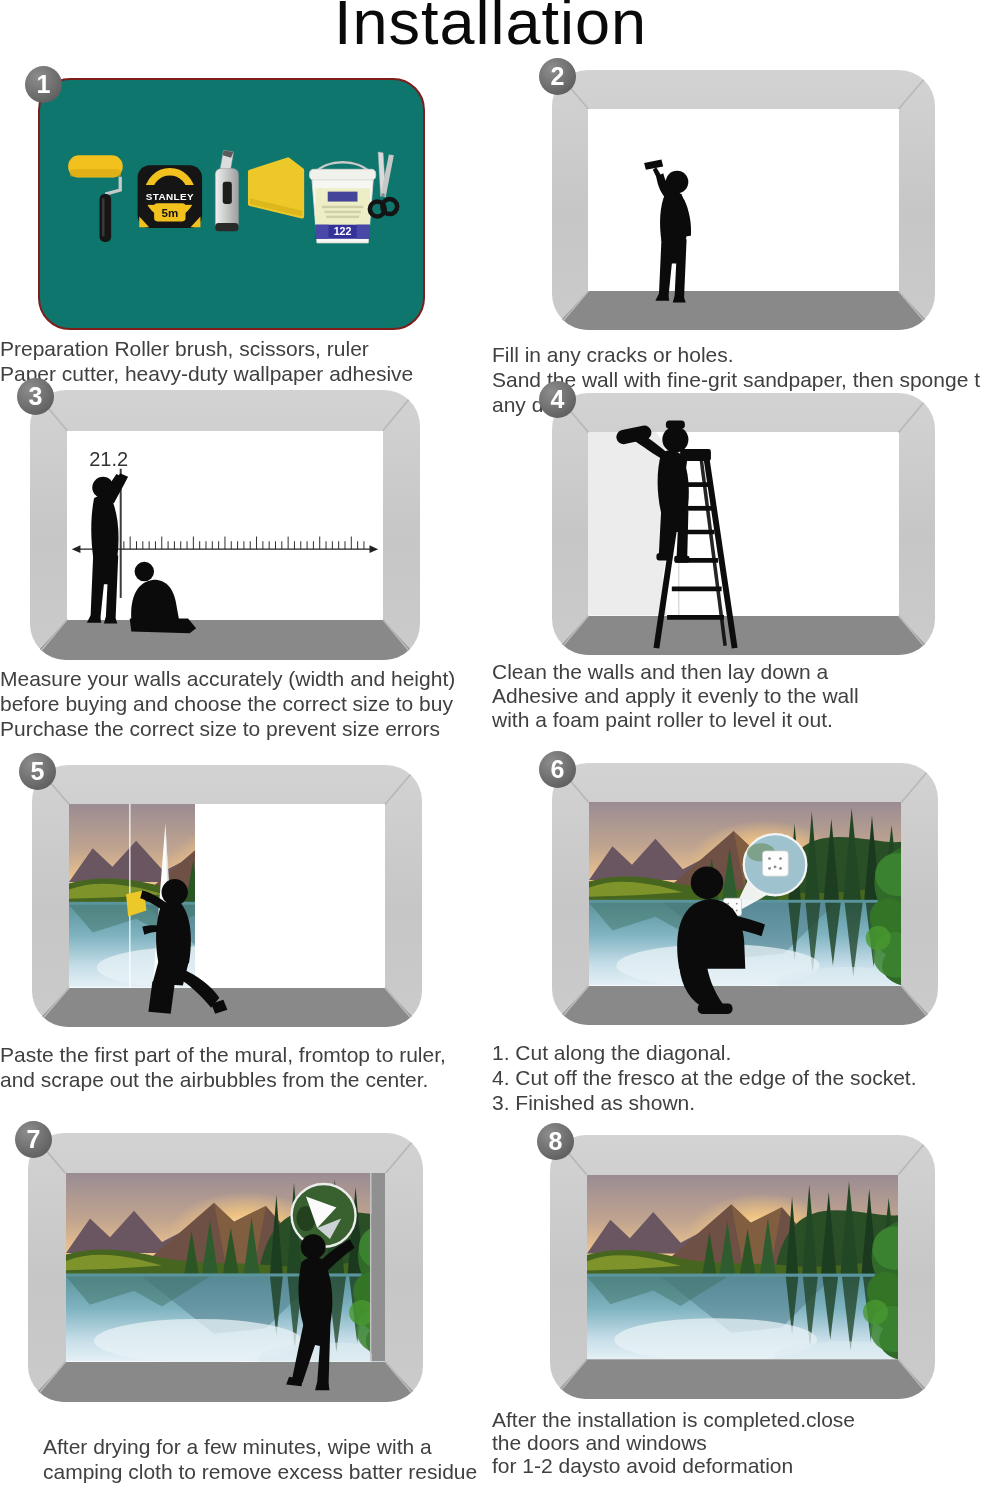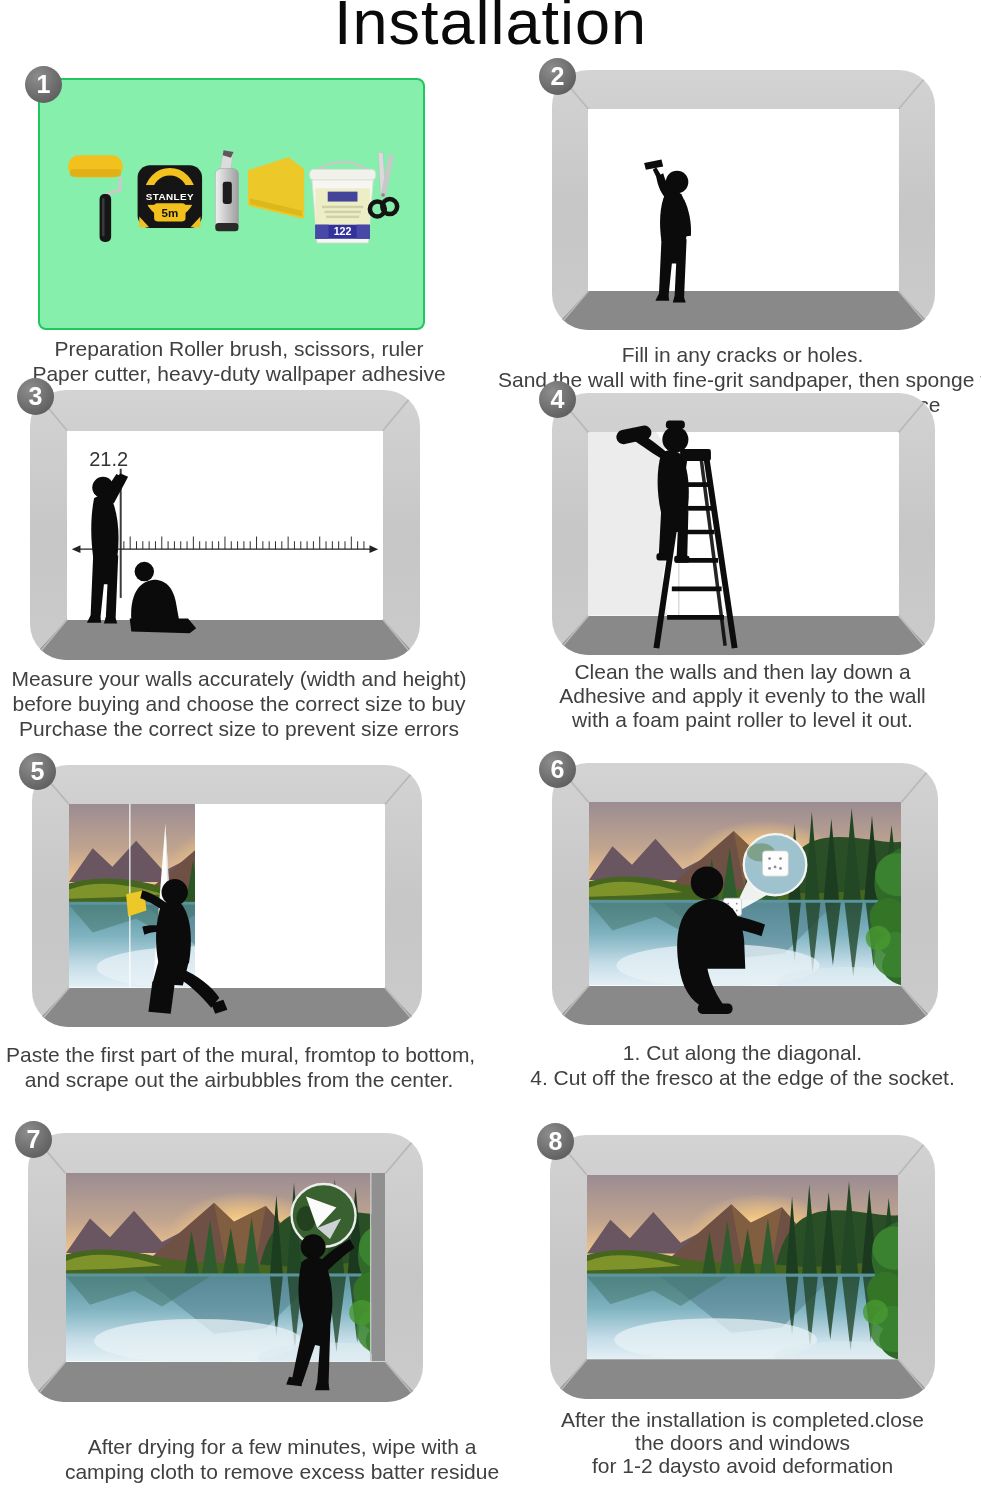--- a/index.html
+++ b/index.html
@@ -4,31 +4,31 @@
 <style>
   html,body{margin:0;padding:0;background:#fff;}
   body{width:981px;height:1500px;position:relative;overflow:hidden;
        font-family:"Liberation Sans",sans-serif;-webkit-font-smoothing:antialiased;}
   .page-title{position:absolute;top:-14px;left:0;right:0;text-align:center;
        font-size:63px;font-weight:300;color:#0a0a0a;letter-spacing:1px;line-height:72px;}
   .step{position:absolute;}
   .badge{position:absolute;left:-13px;top:-12px;width:37px;height:37px;border-radius:50%;
        background:radial-gradient(circle at 35% 30%,#8d8d8d,#616161 75%);
        color:#fff;font-size:25px;font-weight:bold;text-align:center;line-height:37px;z-index:20;}
-  .toolbox{position:absolute;inset:0;background:#86efac;border:2px solid #22c55e;border-radius:8px;}
+  .toolbox{position:absolute;inset:0;background:#0f766e;border:2px solid #7f1d1d;border-radius:32px;}
   .tools-svg{position:absolute;left:3%;top:27%;width:94%;height:50%;}
   .room{position:absolute;inset:0;border-radius:36px;overflow:hidden;
        background:linear-gradient(180deg,#d3d3d3 0%,#c6c6c6 55%,#cbcbcb 100%);}
   .floor{position:absolute;left:0;right:0;bottom:0;height:15%;background:#898989;
        clip-path:polygon(9.5% 0,90.5% 0,100% 100%,0 100%);}
   .wall{position:absolute;left:9.5%;right:9.5%;top:15%;bottom:15%;background:#fff;overflow:hidden;padding-left:8px;}
   .wall>svg{position:absolute;inset:0;width:100%;height:100%;}
   .bevel{position:absolute;inset:0;width:100%;height:100%;z-index:3;}
   .person{position:absolute;z-index:6;filter:blur(.4px);}
-  .caption{position:absolute;text-align:center;color:#404040;font-size:21px;line-height:25px;margin-left:6px;}
+  .caption{position:absolute;color:#404040;font-size:21px;line-height:25px;}
   .caption div{white-space:nowrap;}
   .cap-tight div{line-height:24px;}
   .cap-x4{line-height:23px;}
   .measure-label{position:absolute;left:7%;top:9%;font-size:20px;color:#333;z-index:7;}
   svg text{font-family:"Liberation Sans",sans-serif;}
 </style>
 </head>
 <body>
 
 <svg width="0" height="0" style="position:absolute" aria-hidden="true">
@@ -323,21 +323,21 @@
         <path d="M42,36 C37,52 36,72 40,92 L70,92 C74,68 72,46 63,34 C56,29 47,30 42,36 Z"></path>
         <path d="M40,90 L70,90 L64,114 L34,112 Z"></path>
         <path d="M34,110 L56,112 L52,142 L30,140 Z"></path>
         <path d="M64,98 C78,104 92,114 100,126 L92,136 C82,124 70,112 58,106 Z"></path>
         <path d="M92,132 L104,128 L108,138 L96,142 Z"></path>
       </g>
     </svg>
   </div>
 </div>
 <div class="caption" style="left:0;width:466px;top:1042px;">
-  <div>Paste the first part of the mural, fromtop to bottom,</div>
+  <div>Paste the first part of the mural, fromtop to ruler,</div>
   <div>and scrape out the airbubbles from the center.</div>
 </div>
 
 <div class="step" style="left:552px;top:763px;width:386px;height:262px;">
   <div class="badge">6</div>
   <div class="room">
     <svg class="bevel" viewBox="0 0 100 100" preserveAspectRatio="none">
       <g stroke="#b8b8b8" stroke-width="0.5" vector-effect="non-scaling-stroke">
         <line x1="2" y1="2" x2="9.5" y2="15"></line>
           <line x1="98" y1="2" x2="90.5" y2="15"></line>
@@ -377,20 +377,21 @@
         <path d="M26,98 C20,62 30,40 52,38 C70,38 80,52 82,74 L83,98 Z"></path>
         <path d="M26,96 C28,114 36,126 48,132 L68,134 C58,122 52,108 50,96 Z"></path>
         <rect x="42" y="128" width="30" height="9" rx="4"></rect>
       </g>
     </svg>
   </div>
 </div>
 <div class="caption" style="left:492px;width:489px;top:1040px;">
   <div>1. Cut along the diagonal.</div>
   <div>4. Cut off the fresco at the edge of the socket.</div>
+  <div>3. Finished as shown.</div>
 </div>
 
 <div class="step" style="left:28px;top:1133px;width:395px;height:269px;">
   <div class="badge">7</div>
   <div class="room">
     <svg class="bevel" viewBox="0 0 100 100" preserveAspectRatio="none">
       <g stroke="#b8b8b8" stroke-width="0.5" vector-effect="non-scaling-stroke">
         <line x1="2" y1="2" x2="9.5" y2="15"></line>
           <line x1="98" y1="2" x2="90.5" y2="15"></line>
         <line x1="2" y1="98" x2="9.5" y2="85"></line>

